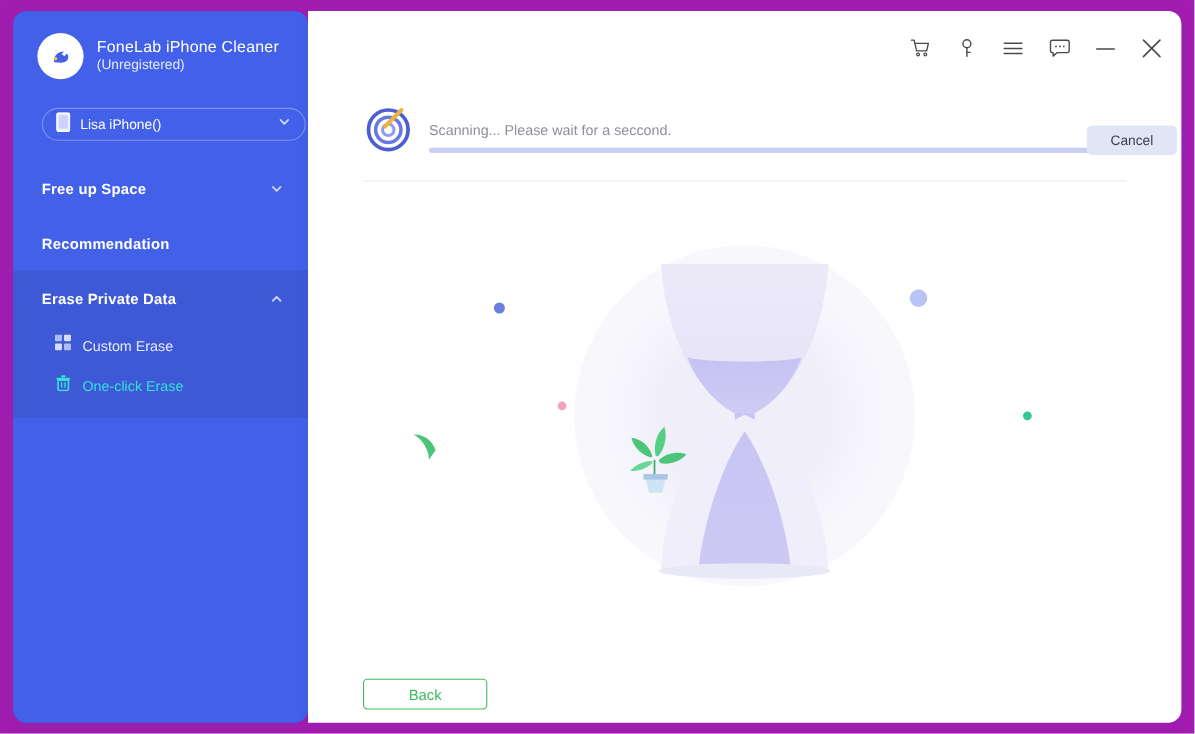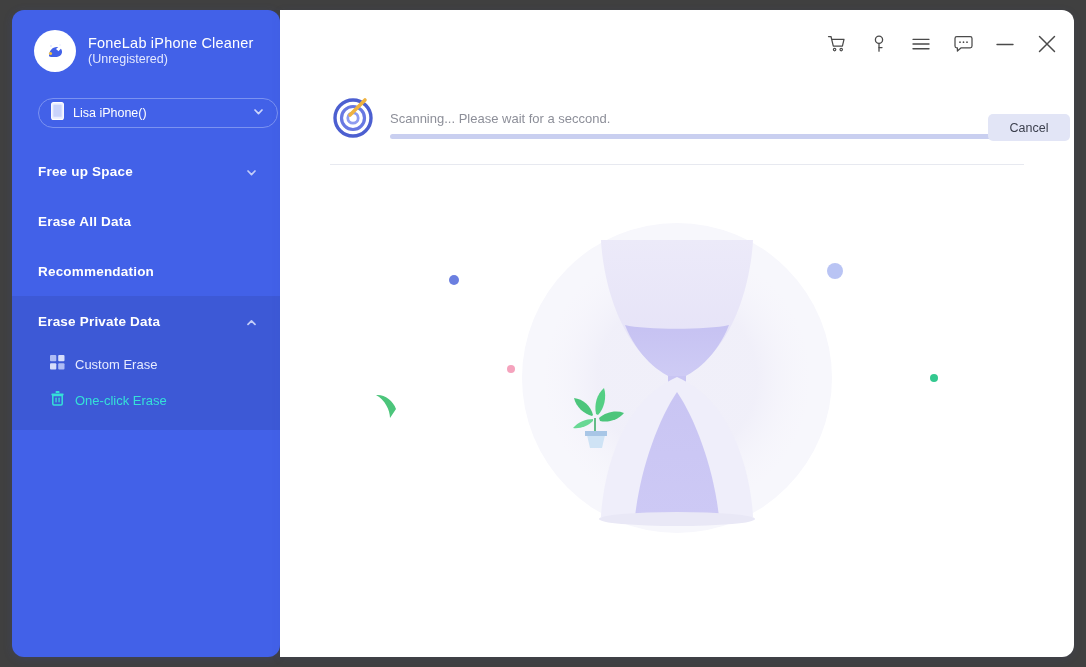--- a/index.html
+++ b/index.html
@@ -9,21 +9,21 @@
     height: 667px;
     overflow: hidden;
     background: #f1f2f6;
     font-family: "Liberation Sans", sans-serif;
   }
 
   #app {
     position: relative;
     width: 1086px;
     height: 667px;
-    background: #404040;
+    background: #a21caf;
   }
 
   
   #sidebar {
     position: absolute;
     left: 12px;
     top: 10px;
     width: 268px;
     height: 647px;
     background: #4261e8;
@@ -276,25 +276,20 @@
         <div class="nav-head">
           <span class="nav-head-label">Free up Space</span>
           <span class="chev">
             <svg width="13" height="13" viewBox="0 0 13 13">
               <path d="M3 5 L6.5 8.6 L10 5" fill="none" stroke="#c3cdf8" stroke-width="1.7" stroke-linecap="round" stroke-linejoin="round"></path>
             </svg>
           </span>
         </div>
       </div>
 
-      <div class="nav-group">
-        <div class="nav-head">
-          <span class="nav-head-label">Erase All Data</span>
-        </div>
-      </div>
 
       <div class="nav-group">
         <div class="nav-head">
           <span class="nav-head-label">Recommendation</span>
         </div>
       </div>
 
       <div class="nav-group active">
         <div class="nav-head">
           <span class="nav-head-label">Erase Private Data</span>
@@ -451,15 +446,16 @@
 
       
       <svg width="794" height="400" viewBox="0 0 794 400" style="position:absolute;left:0;top:0;">
         <circle cx="174" cy="100" r="5" fill="#6b7fe0"></circle>
         <circle cx="231" cy="189" r="4" fill="#f5a3bd"></circle>
         <circle cx="555" cy="91" r="8" fill="#b9c4f4"></circle>
         <circle cx="654" cy="198" r="4" fill="#33c88f"></circle>
       </svg>
     </div>
 
+    <button class="back-btn">Back</button>
 
   </div>
 </div>
 
 </body></html>

